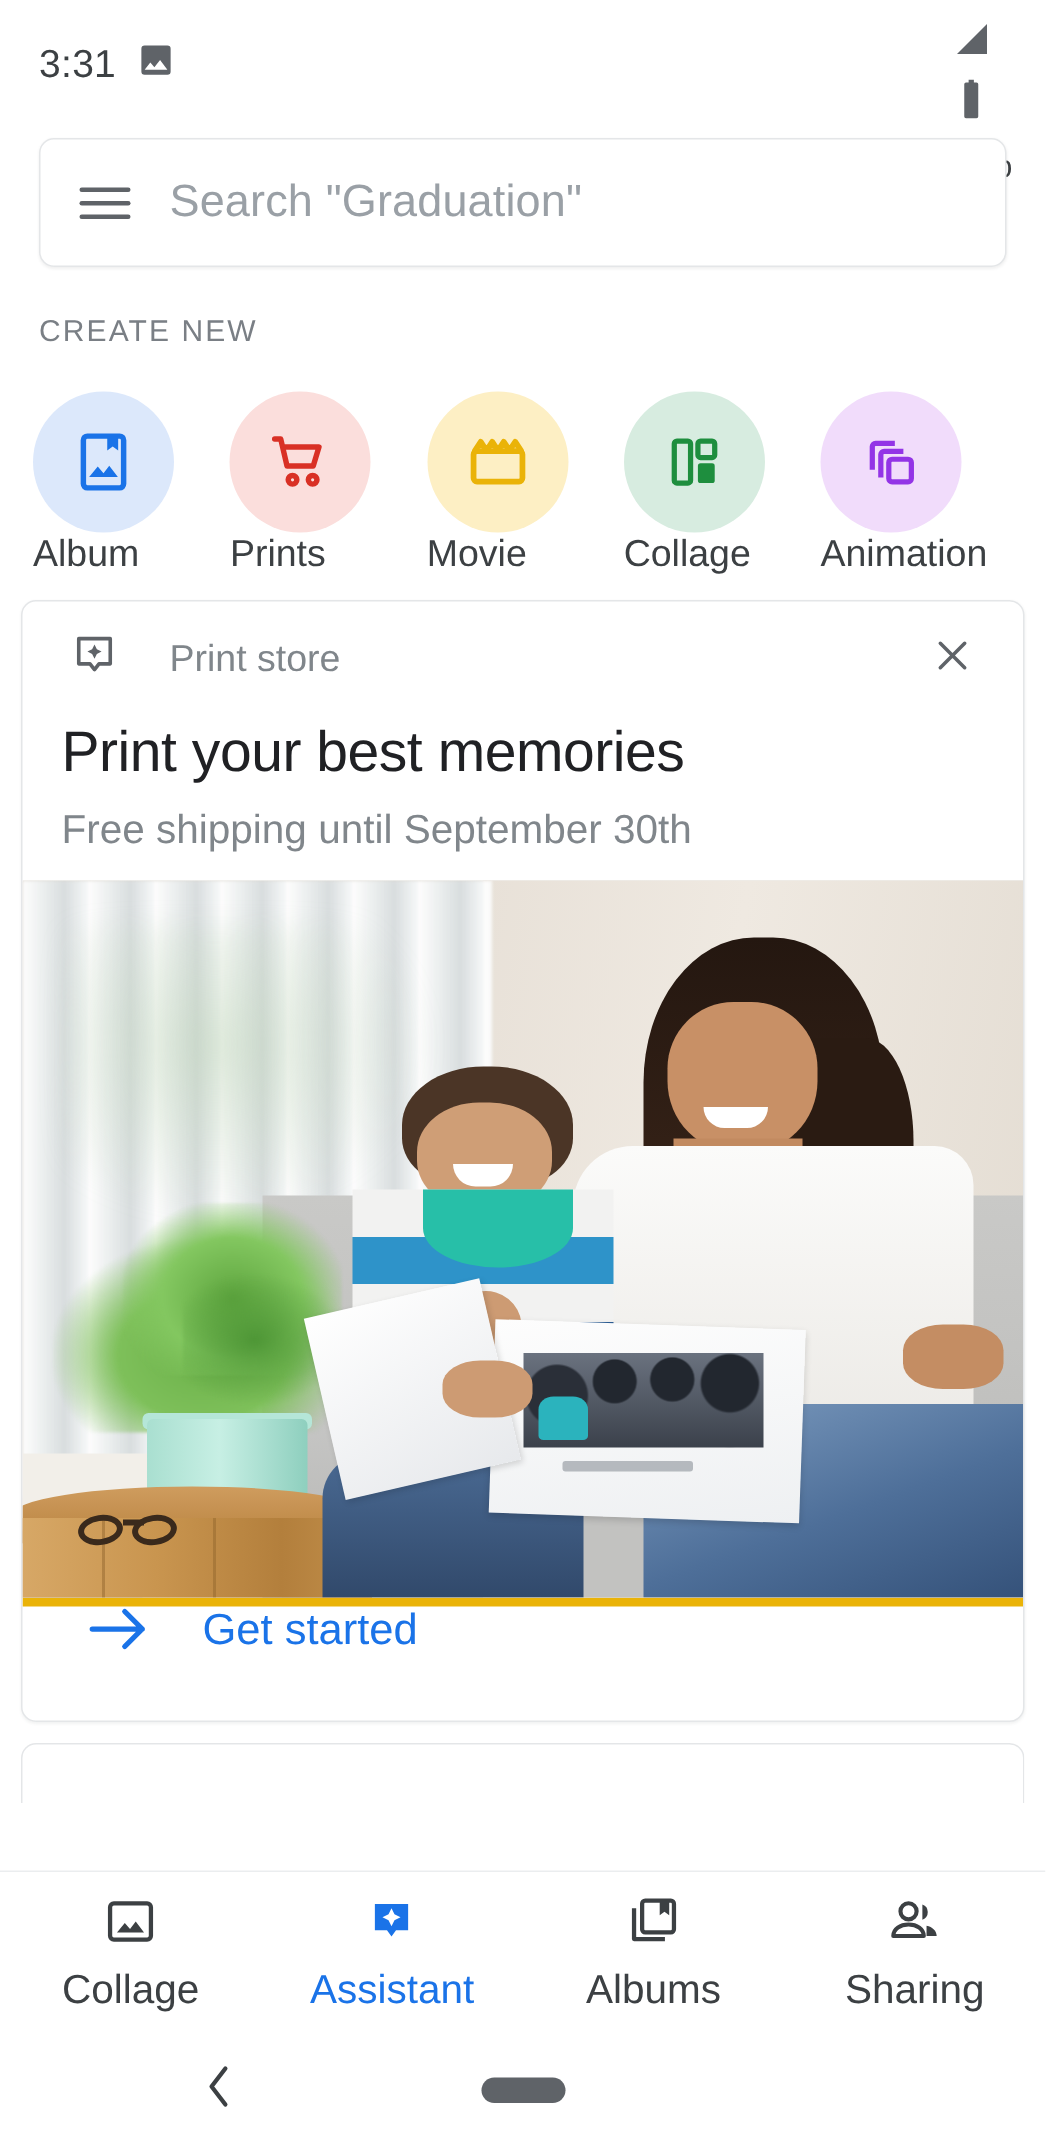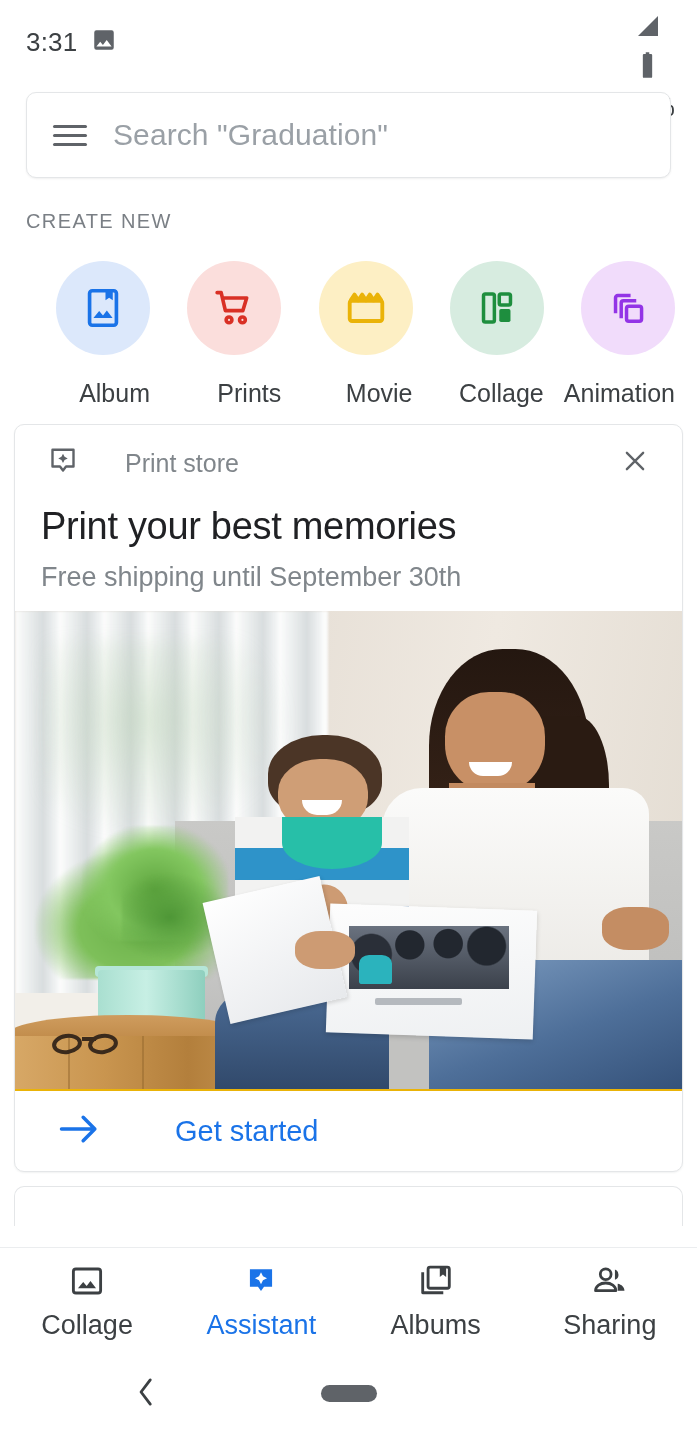--- a/index.html
+++ b/index.html
@@ -77,22 +77,22 @@
   }
   .create-row {
     display: flex;
     justify-content: space-between;
     padding: 28px 22px 0 22px;
   }
   .create-item {
     width: 128px;
     display: flex;
     flex-direction: column;
-    align-items: flex-end;
-    gap: 24px;
+    align-items: flex-start;
+    gap: 0;
   }
   .create-circle {
     width: 94px; height: 94px;
     border-radius: 50%;
     display: flex; align-items: center; justify-content: center;
   }
   .create-label {
     font-size: 25px;
     color: #3c4043;
     white-space: nowrap;
@@ -105,21 +105,21 @@
     border-radius: 10px;
     background: #fff;
     overflow: hidden;
     box-shadow: 0 1px 2px rgba(60,64,67,.07);
   }
   .card-head {
     height: 76px;
     display: flex;
     align-items: center;
     padding: 0 26px 0 30px;
-    gap: 44px;
+    gap: 32px;
   }
   .card-source { font-size: 25px; color: #80868b; }
   .card-close { margin-left: auto; cursor: pointer; padding: 6px; }
   .card-title {
     padding: 4px 26px 0 26px;
     font-size: 38px;
     color: #202124;
     font-weight: 400;
     letter-spacing: -.3px;
     white-space: nowrap;
@@ -249,24 +249,24 @@
     background: #2bb3bd; border-radius: 30% 30% 10% 10%; }
   .ph-book-cap { left: 54%; top: 81%; width: 13%; height: 1.4%;
     background: #9aa0a6; opacity: .7; border-radius: 2px; }
   .ph-boy-hand { left: 42%; top: 67%; width: 9%; height: 8%;
     background: #cd9b73; border-radius: 42%; }
 
   
   .card-cta {
     height: 82px;
     display: flex;
-    align-items: center;
+    align-items: flex-start;
     padding: 0 26px 0 44px;
-    gap: 76px;
-    border-top: 2px solid #eab308;
+    gap: 36px;
+    border-top: 6px solid #eab308;
     cursor: pointer;
   }
   .cta-label { font-size: 29px; color: #1a73e8; }
 
   
   .card-peek {
     margin: 14px 14px 0 14px;
     height: 40px;
     border: 1px solid #e4e6e8;
     border-bottom: none;

